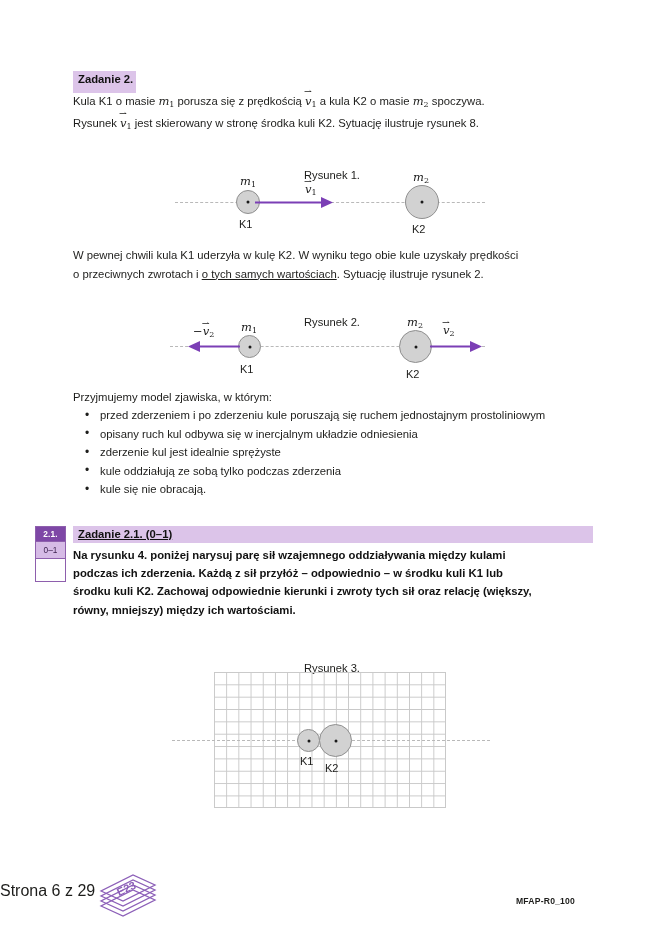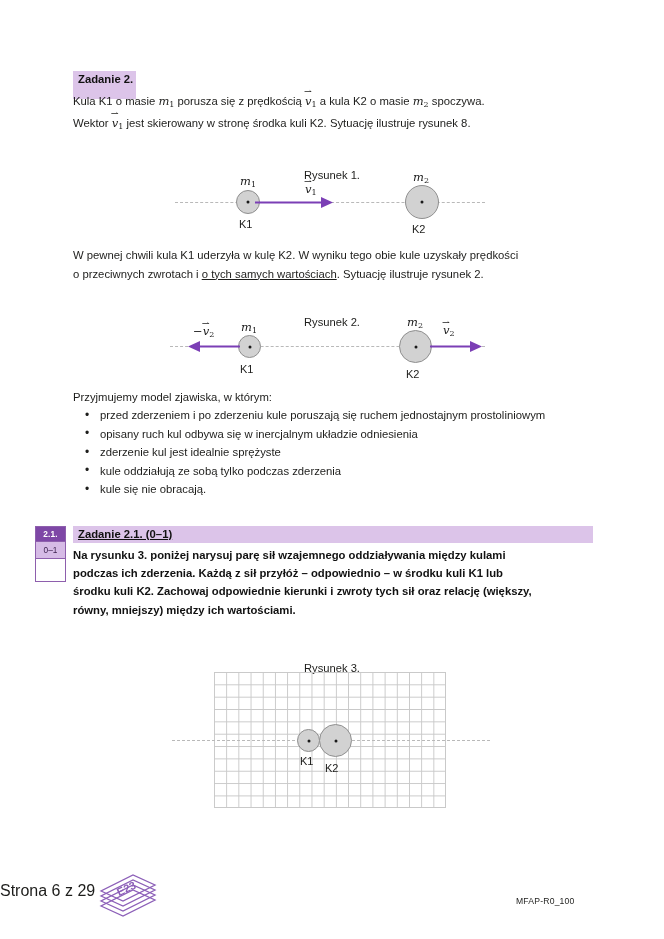--- a/index.html
+++ b/index.html
@@ -51,21 +51,21 @@
     vertical-align: -0.22em;
   }
 
   
   .head-bar {
     position: absolute;
     background: #dcc4e9;
     font-weight: bold;
     font-size: 11.3px;
     line-height: 15px;
-    padding: 1px 4px 12px 5px;
+    padding: 1px 4px 6px 5px;
     color: #111;
     white-space: nowrap;
   }
 
   
   .fig-caption {
     position: absolute;
     width: 100%;
     text-align: center;
     font-size: 11.2px;
@@ -187,39 +187,39 @@
   
   .footer-page {
     position: absolute;
     width: 100%;
     font-size: 16px;
     color: #1d1d1b;
   }
   .footer-code {
     position: absolute;
     font-size: 8.6px;
-    font-weight: normal;
+    font-weight: bold;
     color: #1d1d1b;
     letter-spacing: .2px;
   }
   .logo { position: absolute; }
 </style>
 </head>
 <body>
 
 <div class="page">
 
   <div class="head-bar" style="left:73px; top:71px; width:63px;">Zadanie 2.</div>
 
   <div class="body-text" style="position:absolute; left:73px; top:92px; width:520px;">
     <div>
       <span>Kula K1 o masie </span><span class="mathvar"><span>m</span><sub>1</sub></span><span> porusza się z prędkością </span><span class="vec"><span class="arr">⇀</span><span>v</span><sub>1</sub></span><span> a kula K2 o masie </span><span class="mathvar"><span>m</span><sub>2</sub></span><span> spoczywa.</span>
     </div>
     <div>
-      <span>Wektor </span><span class="vec"><span class="arr">⇀</span><span>v</span><sub>1</sub></span><span>  jest skierowany w stronę środka kuli K2. Sytuację ilustruje rysunek 8.</span>
+      <span>Rysunek </span><span class="vec"><span class="arr">⇀</span><span>v</span><sub>1</sub></span><span>  jest skierowany w stronę środka kuli K2. Sytuację ilustruje rysunek 8.</span>
     </div>
   </div>
 
   <div class="fig-caption" style="top:149px; left:0;">Rysunek 1.</div>
 
   <div class="fig" style="left:0; top:165px; width:664px; height:75px;">
 
     <div class="axis-dash" style="left:175px; top:37px; width:310px;"></div>
 
     <div class="ball" style="left:236px; top:25px; width:24px; height:24px;">
@@ -305,21 +305,21 @@
 
   <div class="score-box" style="left:35px; top:526px;">
     <div class="score-no">2.1.</div>
     <div class="score-range">0–1</div>
     <div class="score-blank"></div>
   </div>
 
   <div class="task-head" style="left:73px; top:526px; width:520px;">Zadanie 2.1. (0–1)</div>
 
   <div class="task-body" style="left:73px; top:546px; width:525px;">
-    <div>Na rysunku 3. poniżej narysuj parę sił wzajemnego oddziaływania między kulami</div>
+    <div>Na rysunku 4. poniżej narysuj parę sił wzajemnego oddziaływania między kulami</div>
     <div>podczas ich zderzenia. Każdą z sił przyłóż – odpowiednio – w środku kuli K1 lub</div>
     <div>środku kuli K2. Zachowaj odpowiednie kierunki i zwroty tych sił oraz relację (większy,</div>
     <div>równy, mniejszy) między ich wartościami.</div>
   </div>
 
   <div class="fig-caption" style="top:642px; left:0;">Rysunek 3.</div>
 
   <div class="fig" style="left:0; top:665px; width:664px; height:155px;">
 
     <div class="gridbox" style="left:214px; top:7px; width:232px; height:136px;">

